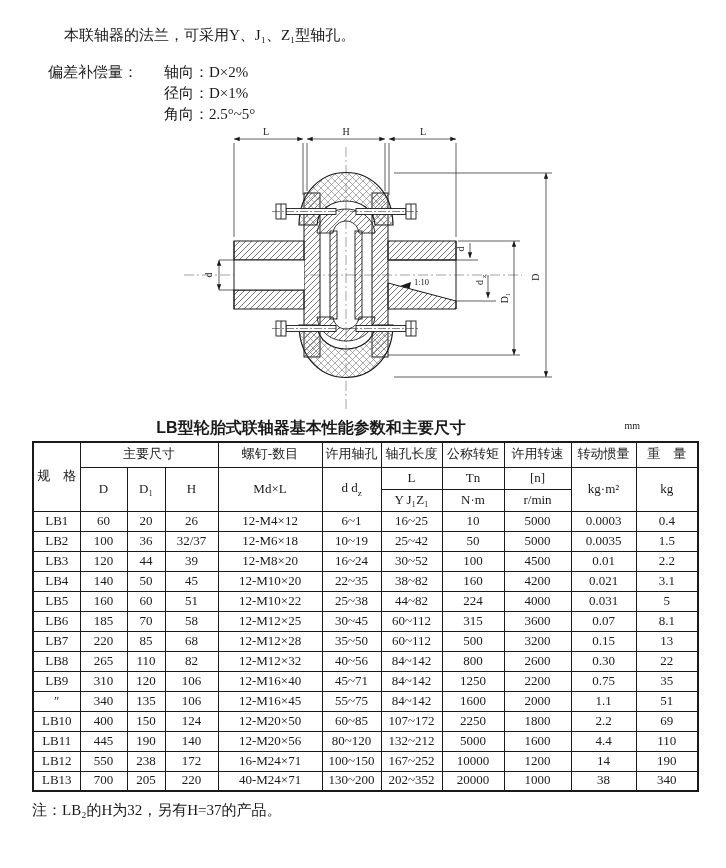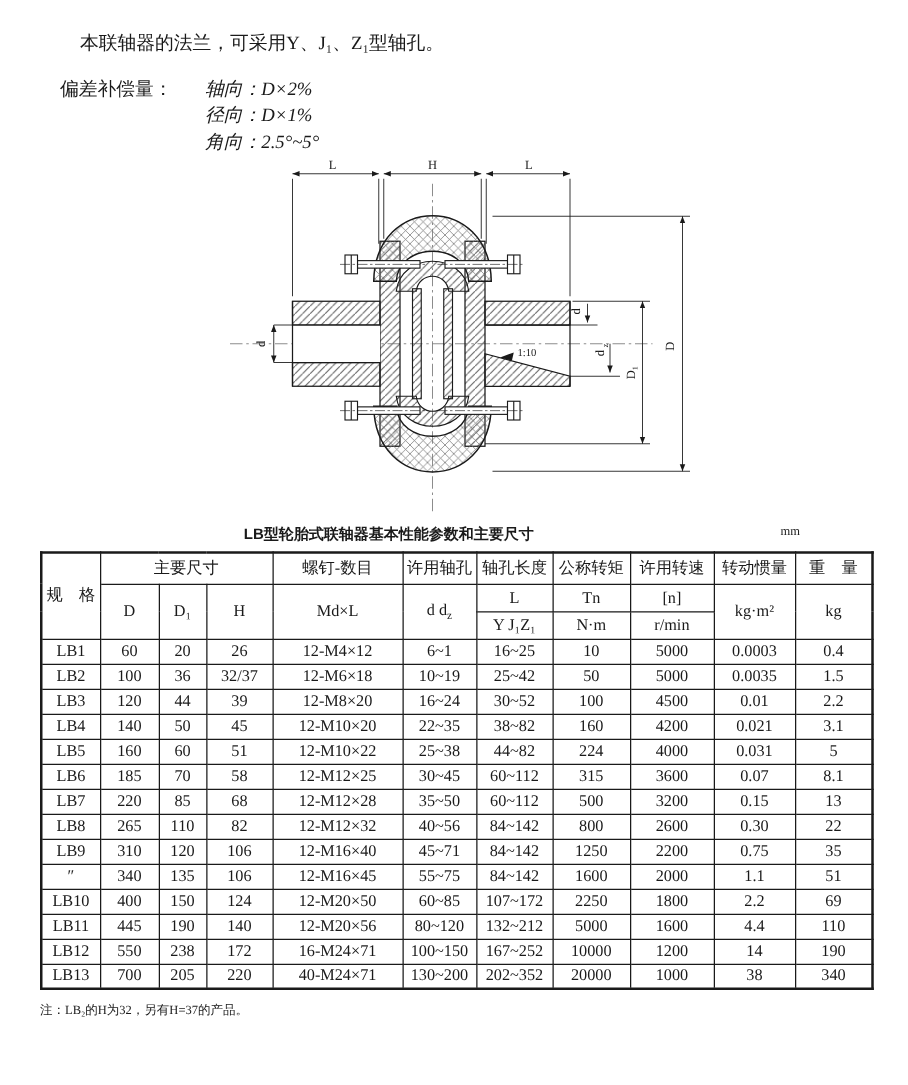--- a/index.html
+++ b/index.html
@@ -5,37 +5,37 @@
   html,body{margin:0;padding:0;}
   body{
     width:726px;height:868px;overflow:hidden;background:#ffffff;
     font-family:"Liberation Serif","DejaVu Serif",serif;color:#1a1a1a;
   }
   .intro{padding:9px 16px 0 18px;font-size:15px;line-height:21px;}
   .p-ind{margin:0;text-indent:2em;}
   .comp{margin-left:2em;display:grid;grid-template-columns:max-content max-content;gap:26px;}
   .comp-label{line-height:21px;}
   .comp-lines{display:flex;flex-direction:column;}
-  .comp-lines span{line-height:21px;font-style:italic;}
+  .comp-lines span{line-height:21px;}
   .diagram-wrap{height:292px;position:relative;}
   .diagram-wrap svg{position:absolute;left:146px;top:0;}
   .tbl-title-row{position:relative;height:23px;text-align:center;margin-top:1px;}
-  .tbl-title{font-family:"Liberation Sans","DejaVu Sans",sans-serif;font-weight:bold;font-size:12px;display:inline-block;transform:translateX(-52px);}
+  .tbl-title{font-family:"Liberation Sans","DejaVu Sans",sans-serif;font-weight:bold;font-size:16px;display:inline-block;transform:translateX(-52px);}
   .tbl-unit{position:absolute;right:86px;top:2px;font-size:10px;}
   table.spec{margin-left:32px;border-collapse:collapse;table-layout:fixed;width:666px;border:2px solid #1a1a1a;}
   table.spec th,table.spec td{
     border:1px solid #1a1a1a;text-align:center;vertical-align:middle;
     padding:0;font-weight:normal;font-size:13px;line-height:1.15;
   }
   table.spec thead tr.h1{height:25px;}
   table.spec thead tr.h2{height:22px;}
   table.spec thead tr.h3{height:22px;}
   table.spec tbody tr{height:20px;}
   sub{font-size:9px;}
-  .note{margin:9px 0 0 32px;font-size:10px;}
+  .note{margin:9px 0 0 32px;font-size:15px;}
   text{font-family:"Liberation Serif","DejaVu Serif",serif;fill:#1a1a1a;}
 </style>
 </head>
 <body>
 
 <div class="intro">
   <p class="p-ind" style="margin:16px">本联轴器的法兰，可采用Y、J₁、Z₁型轴孔。</p>
   <div class="comp">
     <span class="comp-label">偏差补偿量：</span>
     <span class="comp-lines">

